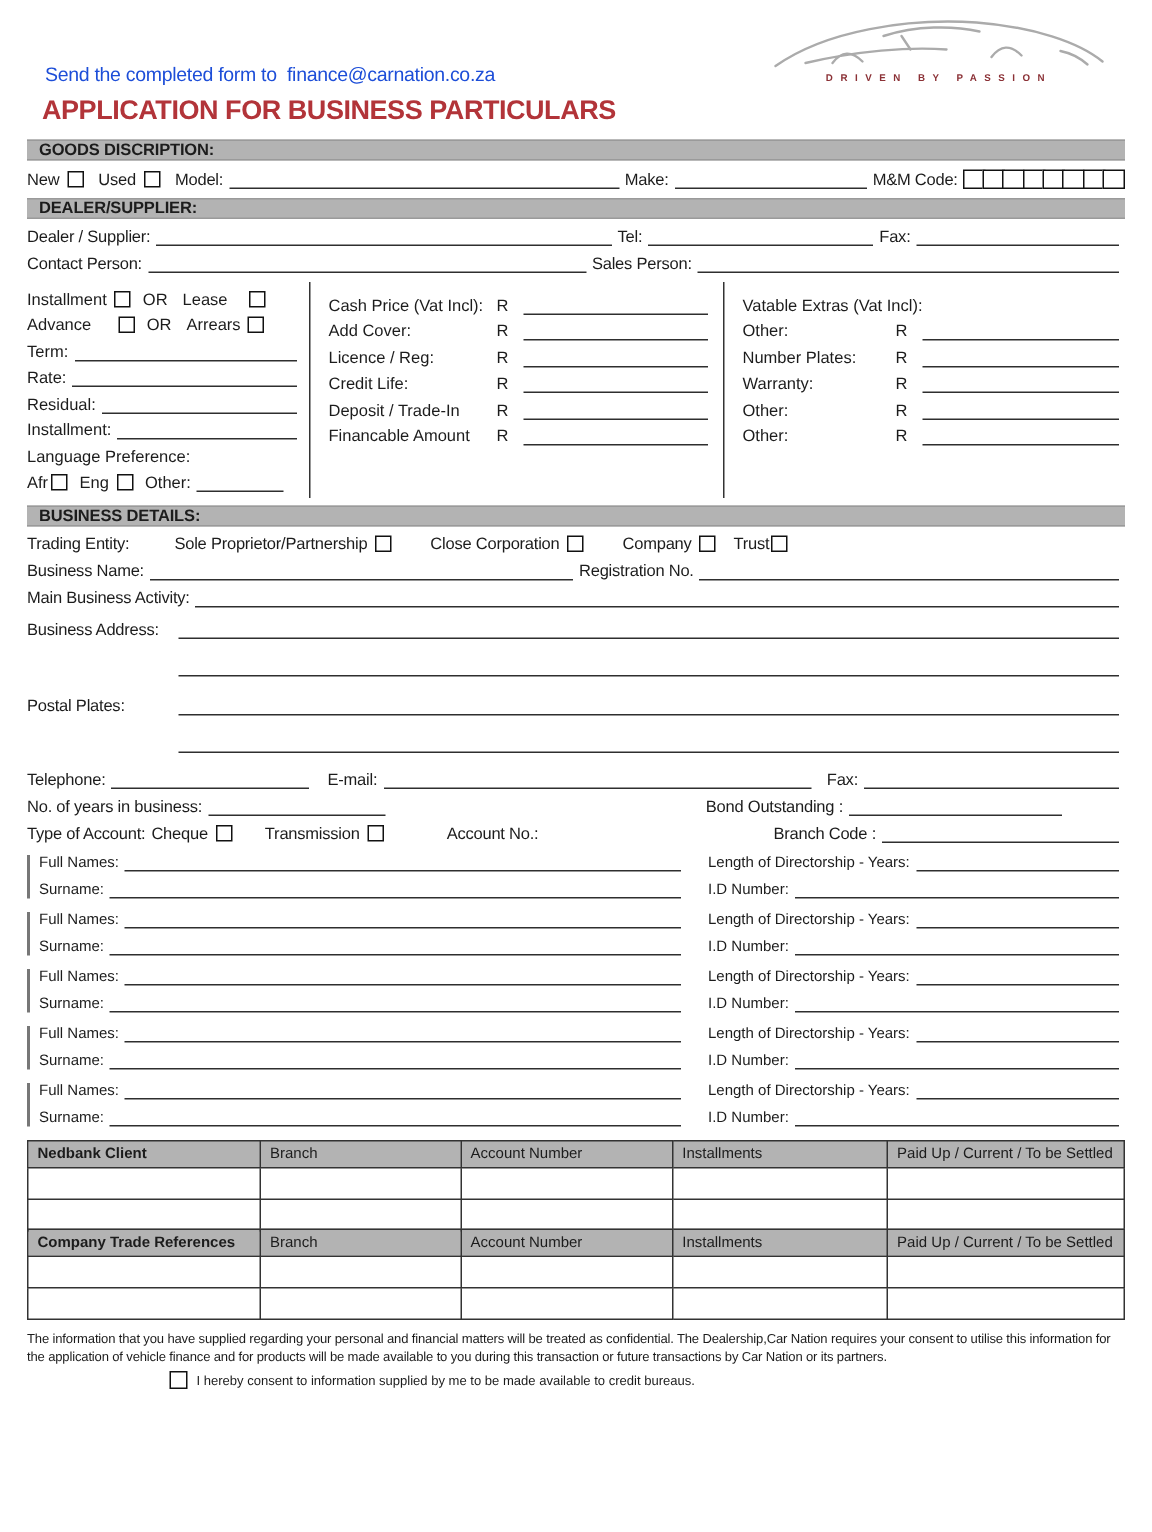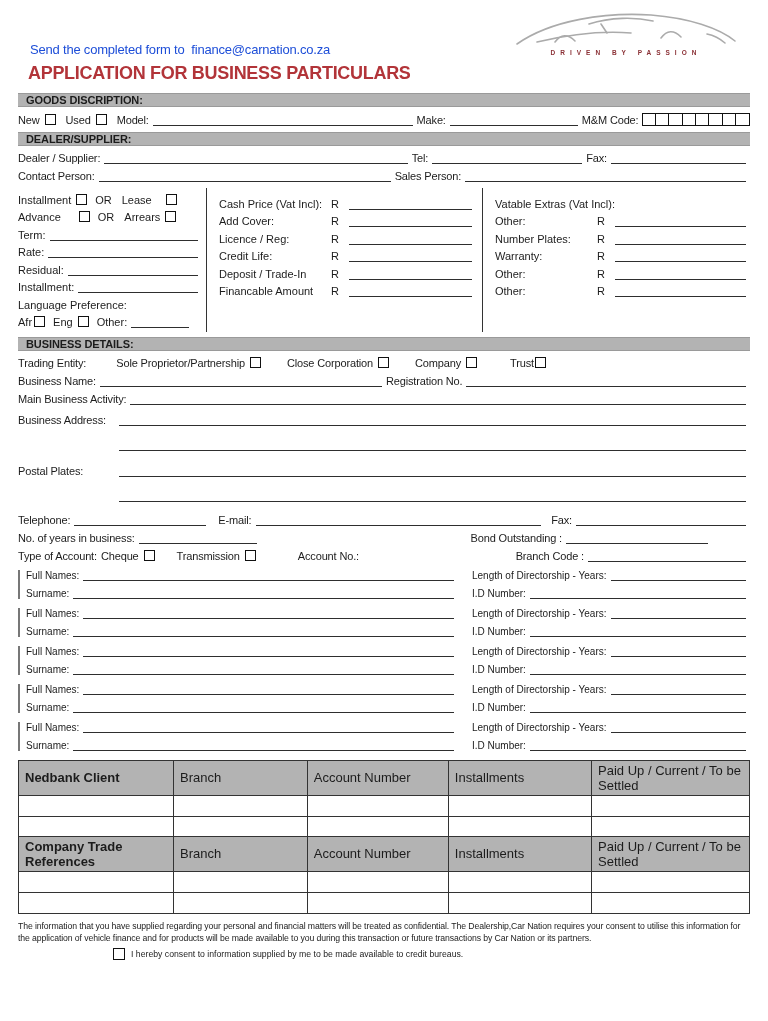--- a/index.html
+++ b/index.html
@@ -45,21 +45,21 @@
   .fin-c1row { display: flex; align-items: flex-end; margin: 3.5px 0; height: 14px; }
 
   
   .dir-block { border-left: 2.5px solid #777; padding-left: 6px; margin: 7px 0 9px 0; }
   .dir-row { display: flex; align-items: flex-end; font-size: 10px; margin: 7px 0; }
   .dir-left { display: flex; align-items: flex-end; width: 432px; }
   .dir-right { display: flex; align-items: flex-end; flex: 1; padding-left: 14px; }
 
   
   table.ref { width: 100%; border-collapse: collapse; table-layout: fixed; margin-top: 8px; }
-  table.ref th, table.ref td { border: 1.6px solid #333; font-size: 13px; text-align: left;
+  table.ref th, table.ref td { border: 1.6px solid #333; font-size: 10px; text-align: left;
         padding: 2px 6px; height: 18px; }
   table.ref th { background: #b3b3b3; font-weight: normal; }
   table.ref th.first { font-weight: bold; }
   table.ref td { height: 21px; }
 
   
   .disclaimer { font-size: 8.7px; line-height: 1.4; margin-top: 6px; letter-spacing: -0.1px; }
   .consent-row { display: flex; align-items: center; font-size: 8.7px; margin: 4px 0 4px 95px; }
   .consent-row .cb { width: 12px; height: 12px; margin: 0 6px 0 0; }
   .spacer { flex: 1; }
@@ -238,21 +238,21 @@
 
   <div class="bar">BUSINESS DETAILS:</div>
   <div class="row">
     <span class="lbl">Trading Entity:</span>
     <span class="lbl" style="margin-left:30px;">Sole Proprietor/Partnership</span>
     <span class="cb"></span>
     <span class="lbl" style="margin-left:22px;">Close Corporation</span>
     <span class="cb"></span>
     <span class="lbl" style="margin-left:22px;">Company</span>
     <span class="cb"></span>
-    <span class="lbl" style="margin-left:29px;">Trust</span>
+    <span class="lbl" style="margin-left:8px;">Trust</span>
     <span class="cb" style="margin-left:1px;"></span>
   </div>
   <div class="row">
     <span class="lbl">Business Name:</span>
     <span class="wline" style="width:282px;"></span>
     <span class="lbl">Registration No.</span>
     <span class="wline fl1"></span>
   </div>
   <div class="row">
     <span class="lbl">Main Business Activity:</span>

